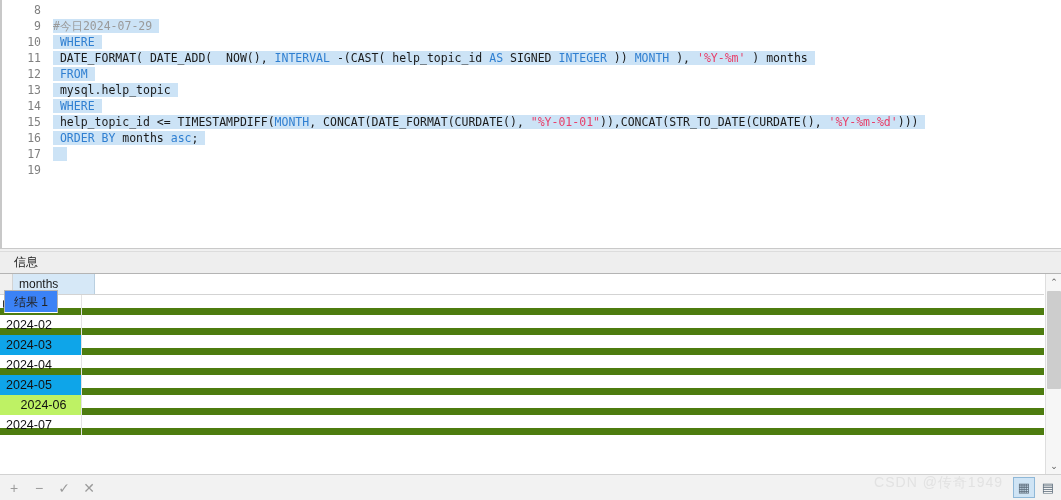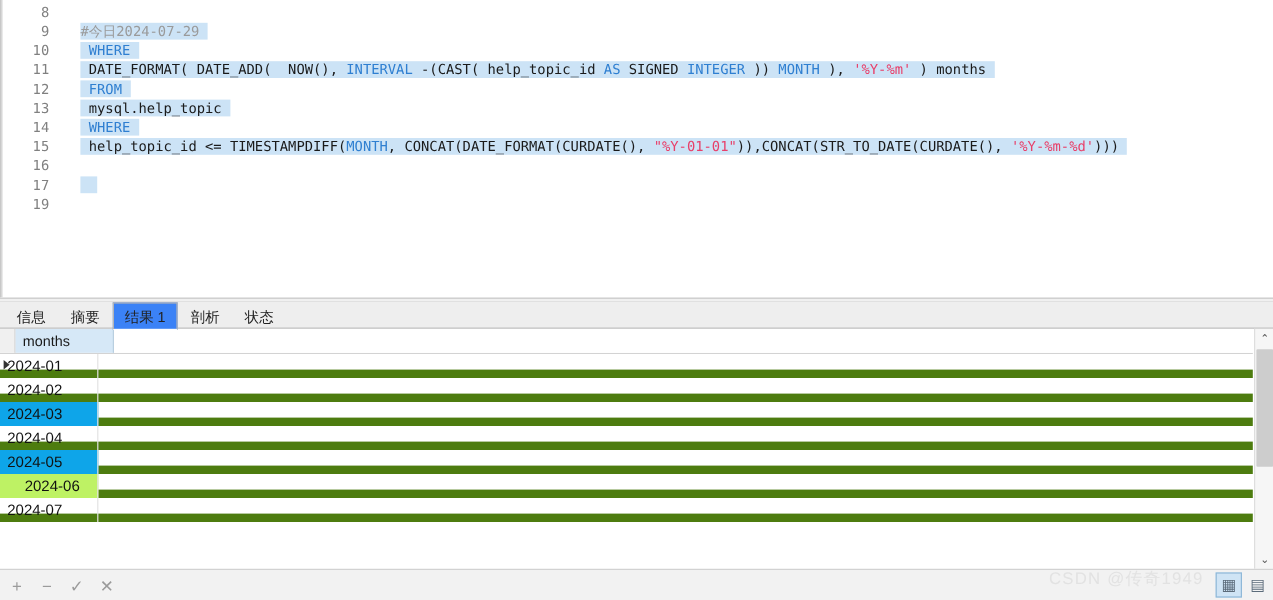--- a/index.html
+++ b/index.html
@@ -46,21 +46,20 @@
     color: #808080;
     font-family: "DejaVu Sans Mono", "Liberation Mono", monospace;
     font-size: 11.5px;
     letter-spacing: 0px;
     user-select: none;
   }
   .code-text {
     position: absolute;
     left: 52px; top: 0;
     white-space: pre;
-    margin-left: 14px;
   }
   .sel { background: #cce3f6; }
   .kw       { color: #2f7fd1; }
   .plain    { color: #1a1a1a; }
   .str      { color: #e8406a; }
   .comment  { color: #9a9a9a; }
 
   
   .splitter {
     position: absolute;
@@ -74,23 +73,24 @@
   
   .tabbar {
     position: absolute;
     left: 0; top: 252px;
     width: 1061px; height: 22px;
     background: #eeeeee;
     border-bottom: 1px solid #b4b4b4;
   }
   .tabs {
     display: flex;
-    align-items: center;
+    align-items: flex-start;
     height: 22px;
     padding-left: 4px;
+    flex-direction: column;
   }
   .tab {
     font-size: 12px;
     color: #222222;
     padding: 2px 9px 3px 9px;
     height: 19px;
     line-height: 15px;
     background: transparent;
     border: 1px solid transparent;
     margin-right: 1px;
@@ -270,21 +270,21 @@
     <div class="frame-left"></div>
     <div class="editor-inner" id="editor-lines">
         <div class="code-line"><div class="gutter">8</div><div class="code-text"></div></div>
         <div class="code-line"><div class="gutter">9</div><div class="code-text"><span class="sel"><span class="comment">#今日2024-07-29</span><span> </span></span></div></div>
         <div class="code-line"><div class="gutter">10</div><div class="code-text"><span class="sel"><span class="plain"> </span><span class="kw">WHERE</span><span> </span></span></div></div>
         <div class="code-line"><div class="gutter">11</div><div class="code-text"><span class="sel"><span class="plain"> DATE_FORMAT( DATE_ADD(  NOW(), </span><span class="kw">INTERVAL</span><span class="plain"> -(CAST( help_topic_id </span><span class="kw">AS</span><span class="plain"> SIGNED </span><span class="kw">INTEGER</span><span class="plain"> )) </span><span class="kw">MONTH</span><span class="plain"> ), </span><span class="str">'%Y-%m'</span><span class="plain"> ) months</span><span> </span></span></div></div>
         <div class="code-line"><div class="gutter">12</div><div class="code-text"><span class="sel"><span class="plain"> </span><span class="kw">FROM</span><span> </span></span></div></div>
         <div class="code-line"><div class="gutter">13</div><div class="code-text"><span class="sel"><span class="plain"> mysql.help_topic</span><span> </span></span></div></div>
         <div class="code-line"><div class="gutter">14</div><div class="code-text"><span class="sel"><span class="plain"> </span><span class="kw">WHERE</span><span> </span></span></div></div>
         <div class="code-line"><div class="gutter">15</div><div class="code-text"><span class="sel"><span class="plain"> help_topic_id &lt;= TIMESTAMPDIFF(</span><span class="kw">MONTH</span><span class="plain">, CONCAT(DATE_FORMAT(CURDATE(), </span><span class="str">"%Y-01-01"</span><span class="plain">)),CONCAT(STR_TO_DATE(CURDATE(), </span><span class="str">'%Y-%m-%d'</span><span class="plain">)))</span><span> </span></span></div></div>
-        <div class="code-line"><div class="gutter">16</div></div>
+        <div class="code-line"><div class="gutter">16</div><div class="code-text"><span class="sel"><span class="plain"> </span><span class="kw">ORDER BY</span><span class="plain"> months </span><span class="kw">asc</span><span class="plain">;</span><span> </span></span></div></div>
         <div class="code-line"><div class="gutter">17</div><div class="code-text"><span class="sel">  </span></div></div>
         <div class="code-line"><div class="gutter">19</div><div class="code-text"></div></div>
       </div>
   </div>
 
   <div class="splitter"></div>
 
   <div class="tabbar">
     <div class="tabs" id="tabs-host">
         <div class="tab">信息</div>

